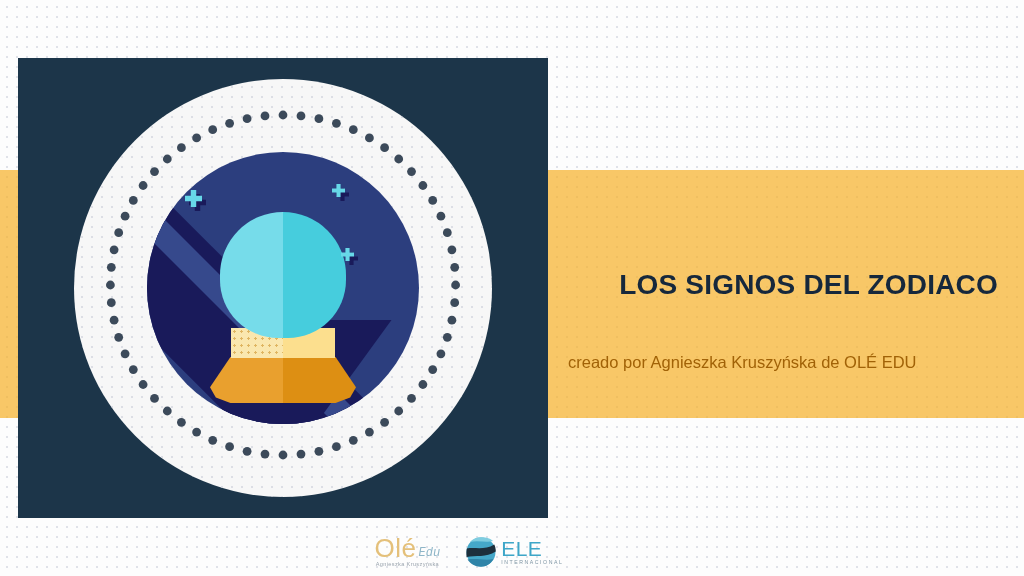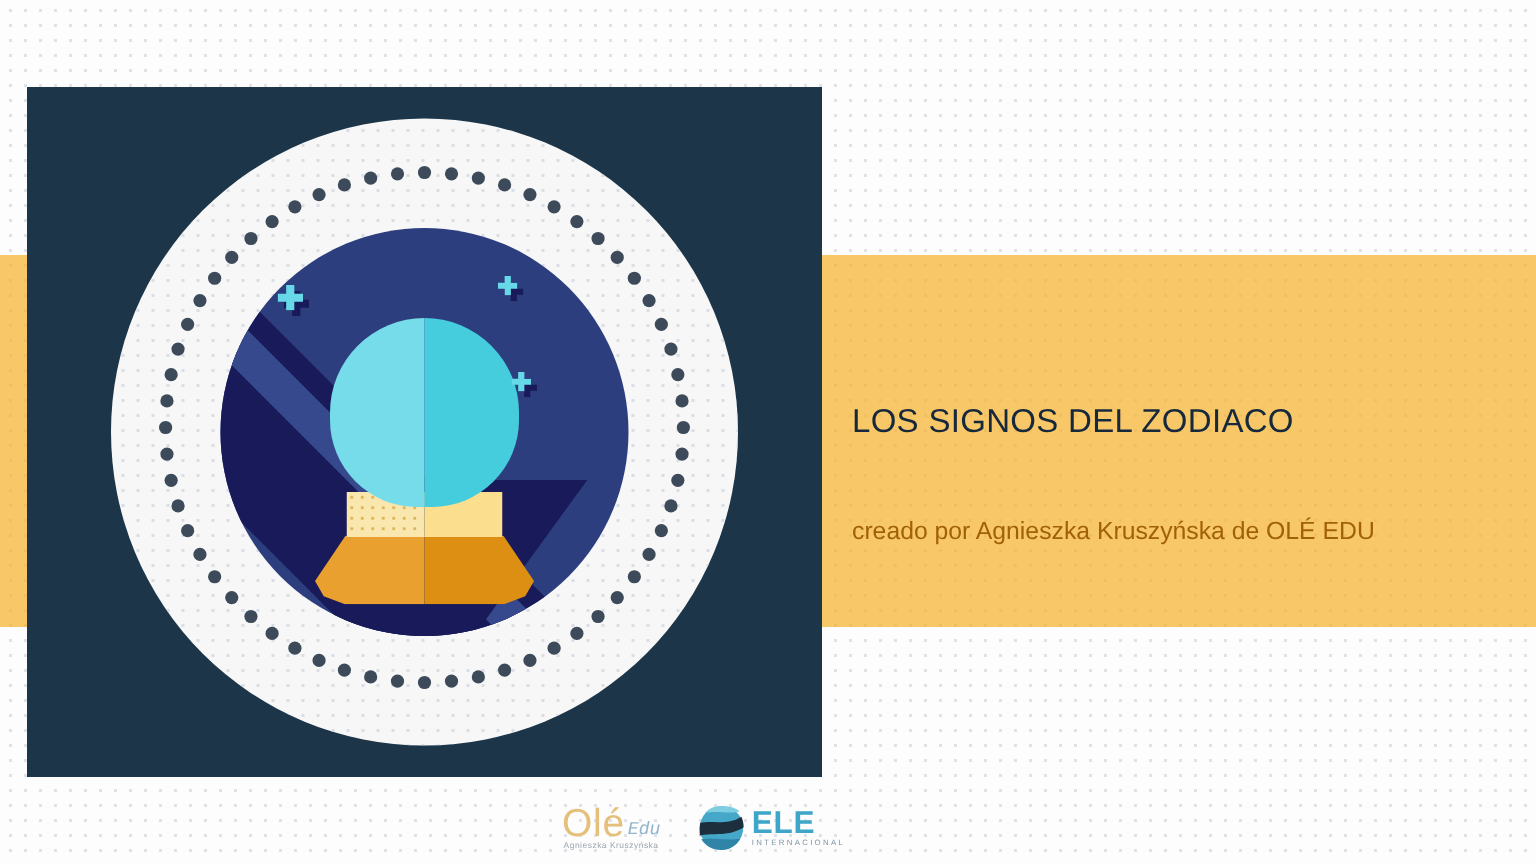--- a/index.html
+++ b/index.html
@@ -203,26 +203,27 @@
 
   
   #text-block {
     position: absolute;
     left: 568px;
     top: 268px;
     width: 430px;
   }
   #slide-title {
     margin: 0;
-    font-size: 22px;
-    font-weight: normal;
+    font-size: 28px;
+    font-weight: bold;
     letter-spacing: .2px;
     color: #16283c;
     line-height: 1.2;
     white-space: nowrap;
+    text-align: right;
   }
   #slide-subtitle {
     margin: 0;
     padding-top: 50px;
     font-size: 16.5px;
     font-weight: normal;
     color: #a16207;
     line-height: 1.3;
     white-space: nowrap;
   }
@@ -267,21 +268,21 @@
     color: #9aa4ae;
     line-height: 1;
   }
 
   
   #logo-ele { flex-direction: row; align-items: center; gap: 5px; }
   .ele-globe { width: 30px; height: 30px; display: block; }
   .ele-text { display: flex; flex-direction: column; align-items: flex-start; }
   .ele-word {
     font-size: 21px;
-    font-weight: bold;
+    font-weight: normal;
     letter-spacing: .5px;
     color: #3ea6c8;
     line-height: .98;
   }
   .ele-sub {
     font-size: 5.2px;
     letter-spacing: 1.55px;
     color: #7d94a3;
     line-height: 1;
     padding-top: 1px;

